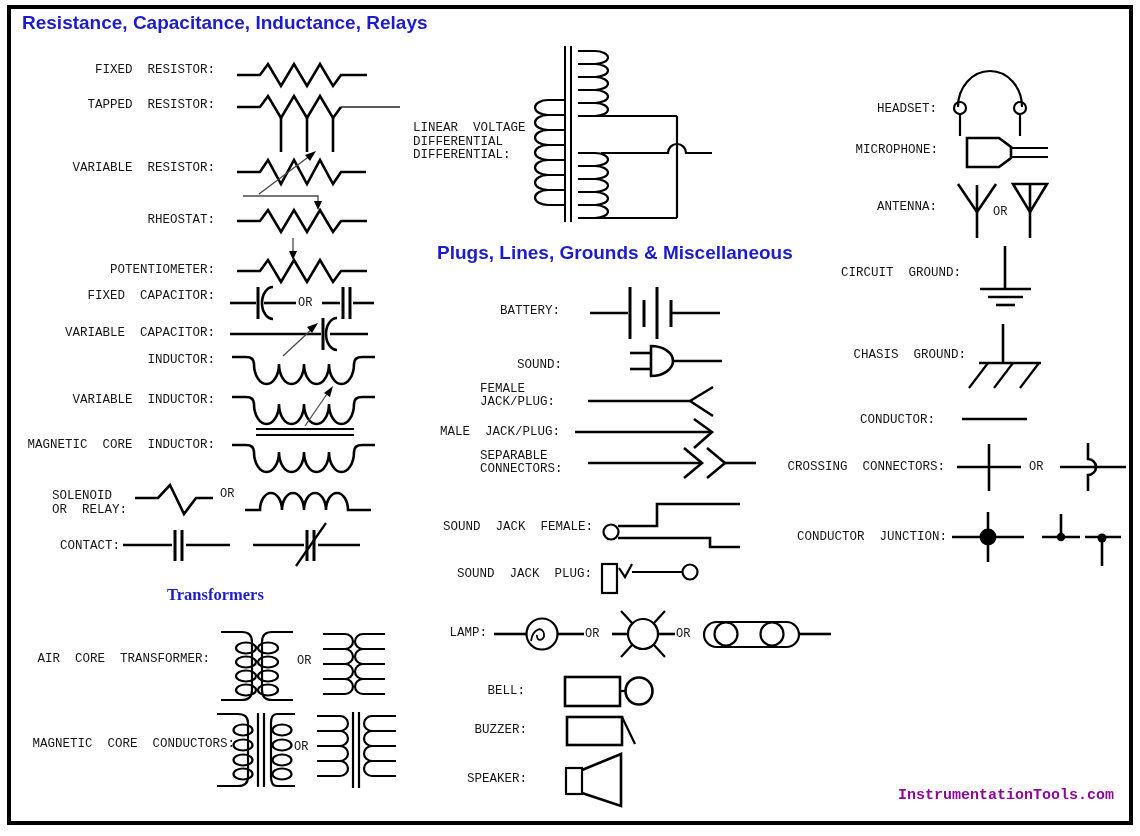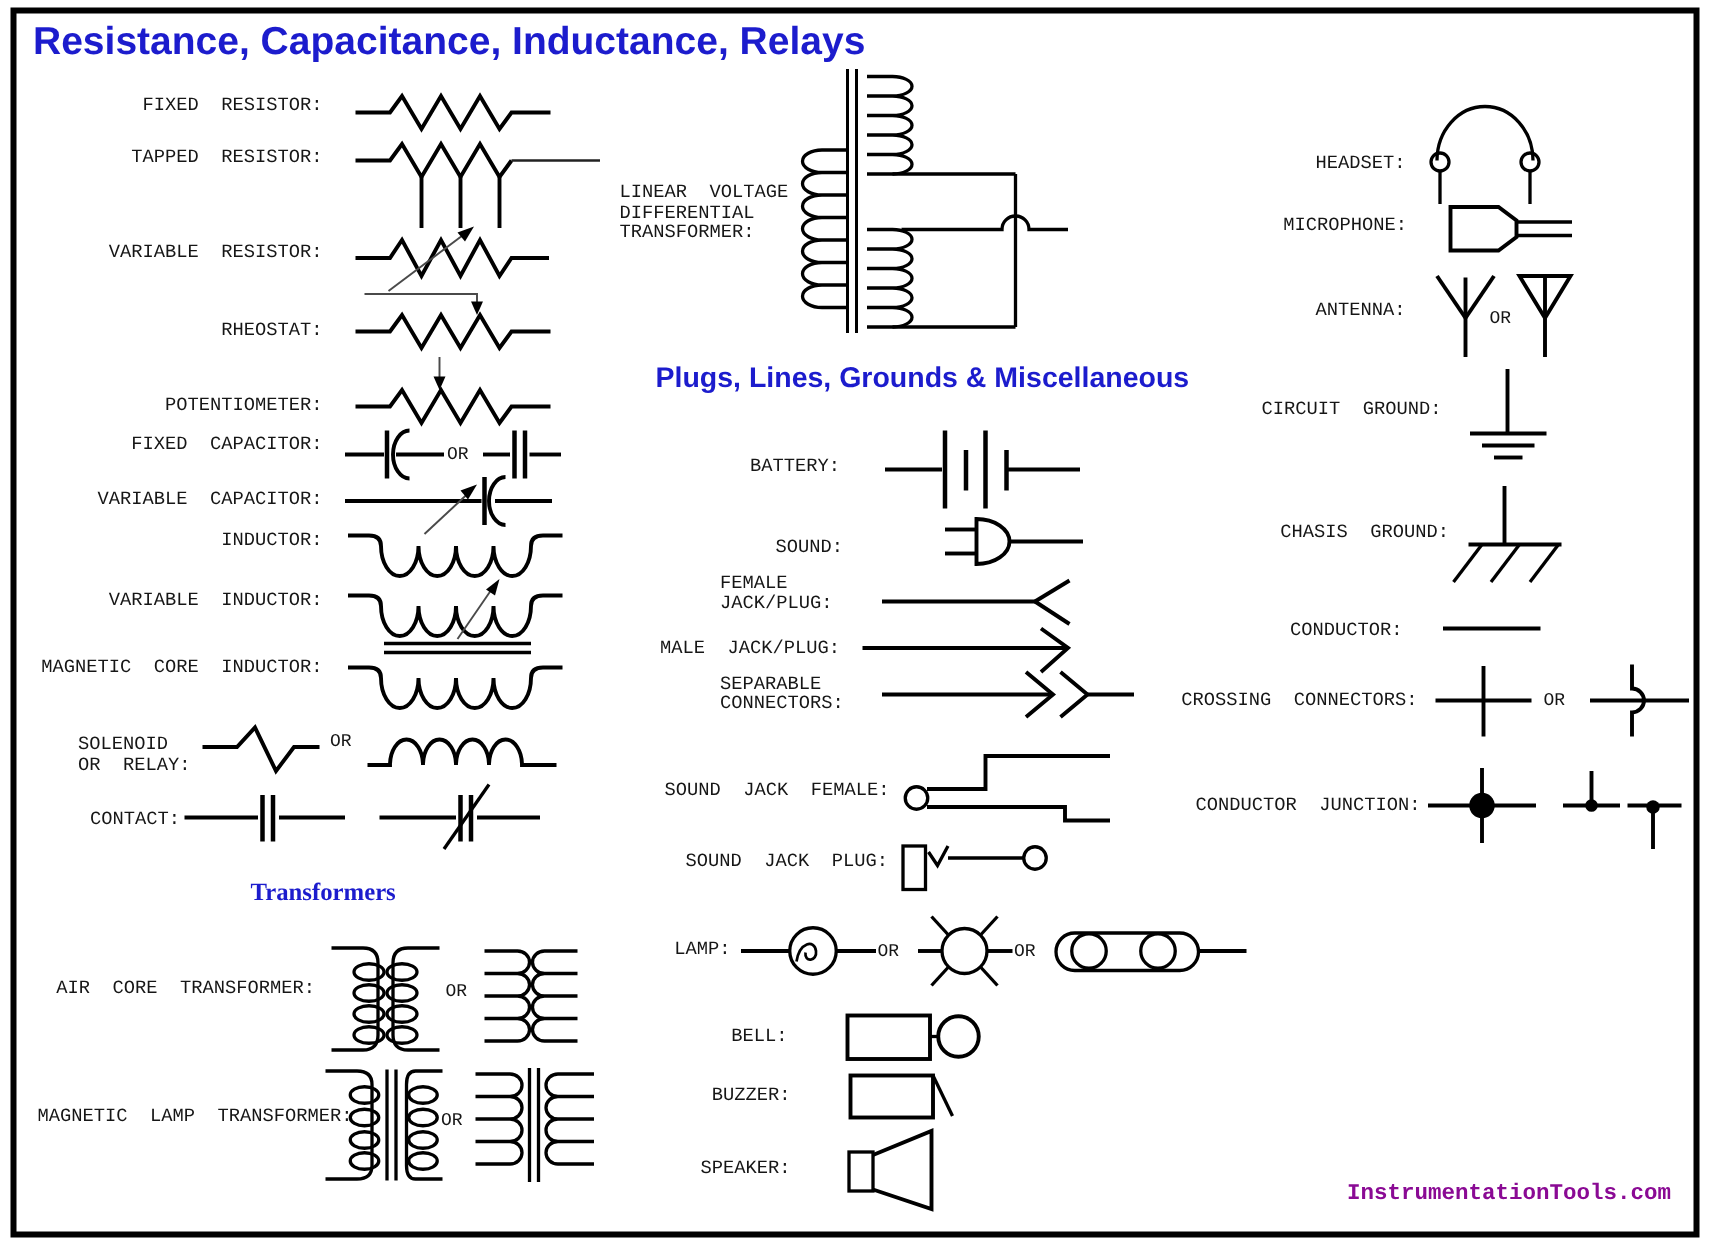--- a/index.html
+++ b/index.html
@@ -3,21 +3,21 @@
 <meta charset="utf-8">
 <style>
   html,body{margin:0;padding:0;background:#fff;}
   #page{position:relative;width:1140px;height:836px;background:#fff;overflow:hidden;
         font-family:"Liberation Sans",sans-serif;}
   #frame{position:absolute;left:7px;top:5px;width:1118px;height:812px;border:4px solid #000;}
   .lbl{position:absolute;font:12.5px "Liberation Mono",monospace;color:#161616;
        white-space:pre;line-height:13px;}
   .orl{position:absolute;font:12px "Liberation Mono",monospace;color:#161616;white-space:pre;}
   .head{position:absolute;font-family:"Liberation Sans",sans-serif;font-weight:bold;white-space:pre;}
-  #h1{left:22px;top:12px;font-size:26px;}
+  #h1{left:22px;top:12px;font-size:19px;}
   #h2{left:167px;top:585px;font-size:16.5px;font-family:Liberation Serif, serif;}
   #h3{left:437px;top:242px;font-size:19px;}
   #wm{position:absolute;right:26px;top:787px;font-size:15px;font-weight:bold;
       font-family:Liberation Mono, monospace;text-align:right;}
   svg{position:absolute;left:0;top:0;}
   .s{fill:none;stroke:#000;stroke-width:2.6;}
   .s2{fill:none;stroke:#000;stroke-width:2.2;}
   .bar{fill:none;stroke:#000;stroke-width:3;}
   .thin{fill:none;stroke:#4a4a4a;stroke-width:1.3;}
   .ah{fill:#000;stroke:none;}
@@ -39,25 +39,25 @@
   <div class="lbl" style="right:925px;top:264px">POTENTIOMETER:</div>
   <div class="lbl" style="right:925px;top:290px">FIXED  CAPACITOR:</div>
   <div class="lbl" style="right:925px;top:327px">VARIABLE  CAPACITOR:</div>
   <div class="lbl" style="right:925px;top:354px">INDUCTOR:</div>
   <div class="lbl" style="right:925px;top:394px">VARIABLE  INDUCTOR:</div>
   <div class="lbl" style="right:925px;top:439px">MAGNETIC  CORE  INDUCTOR:</div>
   <div class="lbl" style="left:52px;top:490px">SOLENOID</div>
   <div class="lbl" style="left:52px;top:504px">OR  RELAY:</div>
   <div class="lbl" style="left:60px;top:540px">CONTACT:</div>
   <div class="lbl" style="right:930px;top:653px">AIR  CORE  TRANSFORMER:</div>
-  <div class="lbl" style="right:905px;top:738px">MAGNETIC  LAMP  TRANSFORMER:</div>
+  <div class="lbl" style="right:905px;top:738px">MAGNETIC  CORE  CONDUCTORS:</div>
 
   <div class="lbl" style="left:413px;top:122px">LINEAR  VOLTAGE</div>
   <div class="lbl" style="left:413px;top:136px">DIFFERENTIAL</div>
-  <div class="lbl" style="left:413px;top:149px">TRANSFORMER:</div>
+  <div class="lbl" style="left:413px;top:149px">DIFFERENTIAL:</div>
   <div class="lbl" style="right:580px;top:305px">BATTERY:</div>
   <div class="lbl" style="right:578px;top:359px">SOUND:</div>
   <div class="lbl" style="left:480px;top:383px">FEMALE</div>
   <div class="lbl" style="left:480px;top:396px">JACK/PLUG:</div>
   <div class="lbl" style="right:580px;top:426px">MALE  JACK/PLUG:</div>
   <div class="lbl" style="left:480px;top:450px">SEPARABLE</div>
   <div class="lbl" style="left:480px;top:463px">CONNECTORS:</div>
   <div class="lbl" style="right:547px;top:521px">SOUND  JACK  FEMALE:</div>
   <div class="lbl" style="right:548px;top:568px">SOUND  JACK  PLUG:</div>
   <div class="lbl" style="right:653px;top:627px">LAMP:</div>

